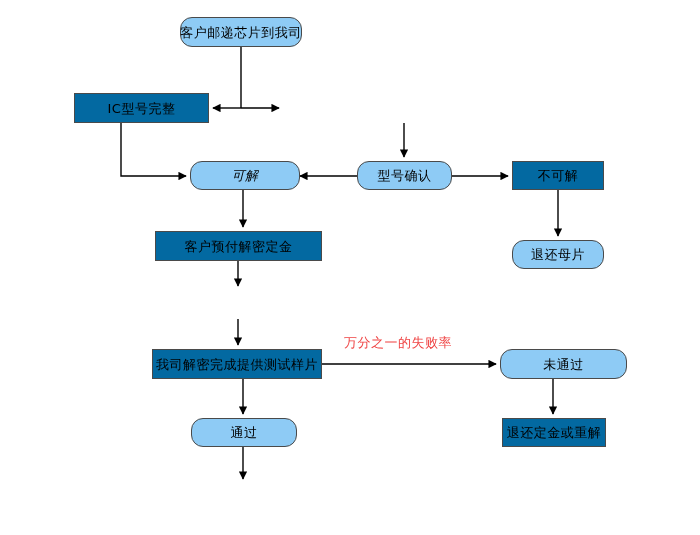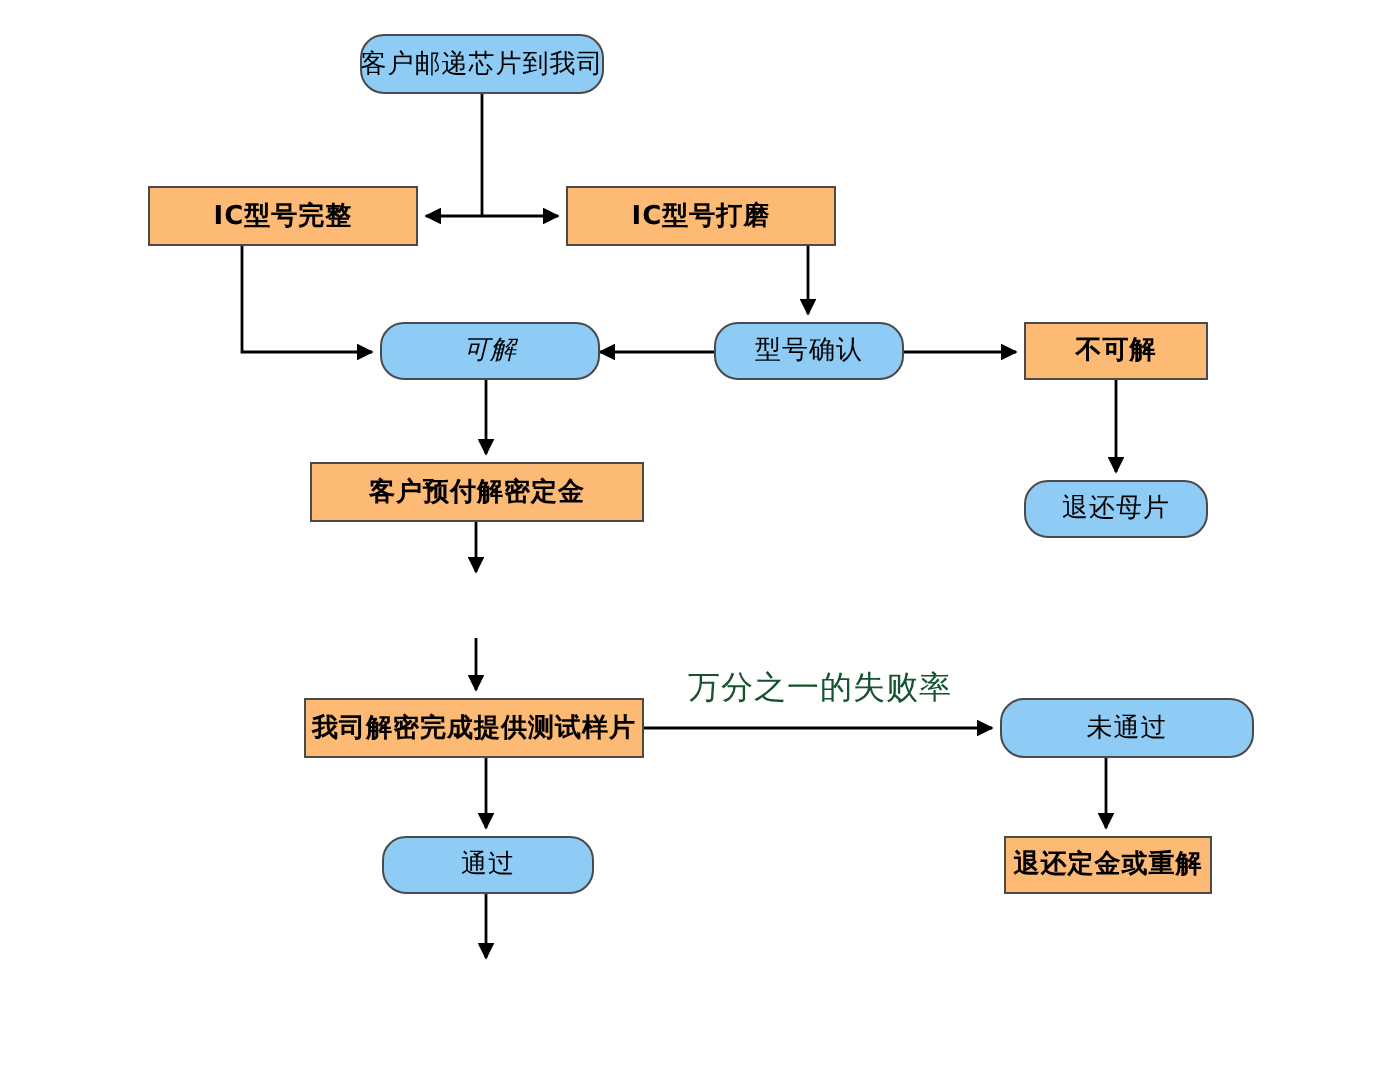--- a/index.html
+++ b/index.html
@@ -34,25 +34,25 @@
     align-items: center;
     justify-content: center;
     font-size: 13px;
     line-height: 1;
     color: #000000;
     letter-spacing: 0.5px;
     white-space: nowrap;
     z-index: 2;
   }
   .node.blue  { background: #8ecbf5; border-radius: 12px; }
-  .node.yellow{ background: #fdba74; font-weight: bold; }
+  .node.yellow{ background: #0369a1; }
   .edge-label {
     position: absolute;
-    font-size: 16px;
-    color: #14532d;
+    font-size: 13px;
+    color: #ef4444;
     white-space: nowrap;
     letter-spacing: 0.5px;
     z-index: 2;
   }
 </style>
 </head>
 <body>
 
 <div id="flowchart-canvas">
 
@@ -91,21 +91,20 @@
 
     <path d="M 553 379 L 553 414" stroke="#000000" stroke-width="1.4" fill="none" marker-end="url(#arrow)"></path>
 
     <path d="M 243 447 L 243 479" stroke="#000000" stroke-width="1.4" fill="none" marker-end="url(#arrow)"></path>
   </svg>
 
   <div class="node blue" style="left:180px; top:17px;  width:122px; height:30px;">客户邮递芯片到我司</div>
 
   <div class="node yellow" style="left:74px;  top:93px;  width:135px; height:30px;">IC型号完整</div>
 
-  <div class="node yellow" style="left:283px; top:93px;  width:135px; height:30px;">IC型号打磨</div>
 
   <div class="node blue" style="left:190px; top:161px; width:110px; height:29px;font-style:italic;">可解</div>
 
   <div class="node yellow" style="left:512px; top:161px; width:92px;  height:29px;">不可解</div>
 
   <div class="node blue" style="left:357px; top:161px; width:95px;  height:29px;">型号确认</div>
 
   <div class="node blue" style="left:512px; top:240px; width:92px;  height:29px;">退还母片</div>
 
   <div class="node yellow" style="left:155px; top:231px; width:167px; height:30px;">客户预付解密定金</div>

